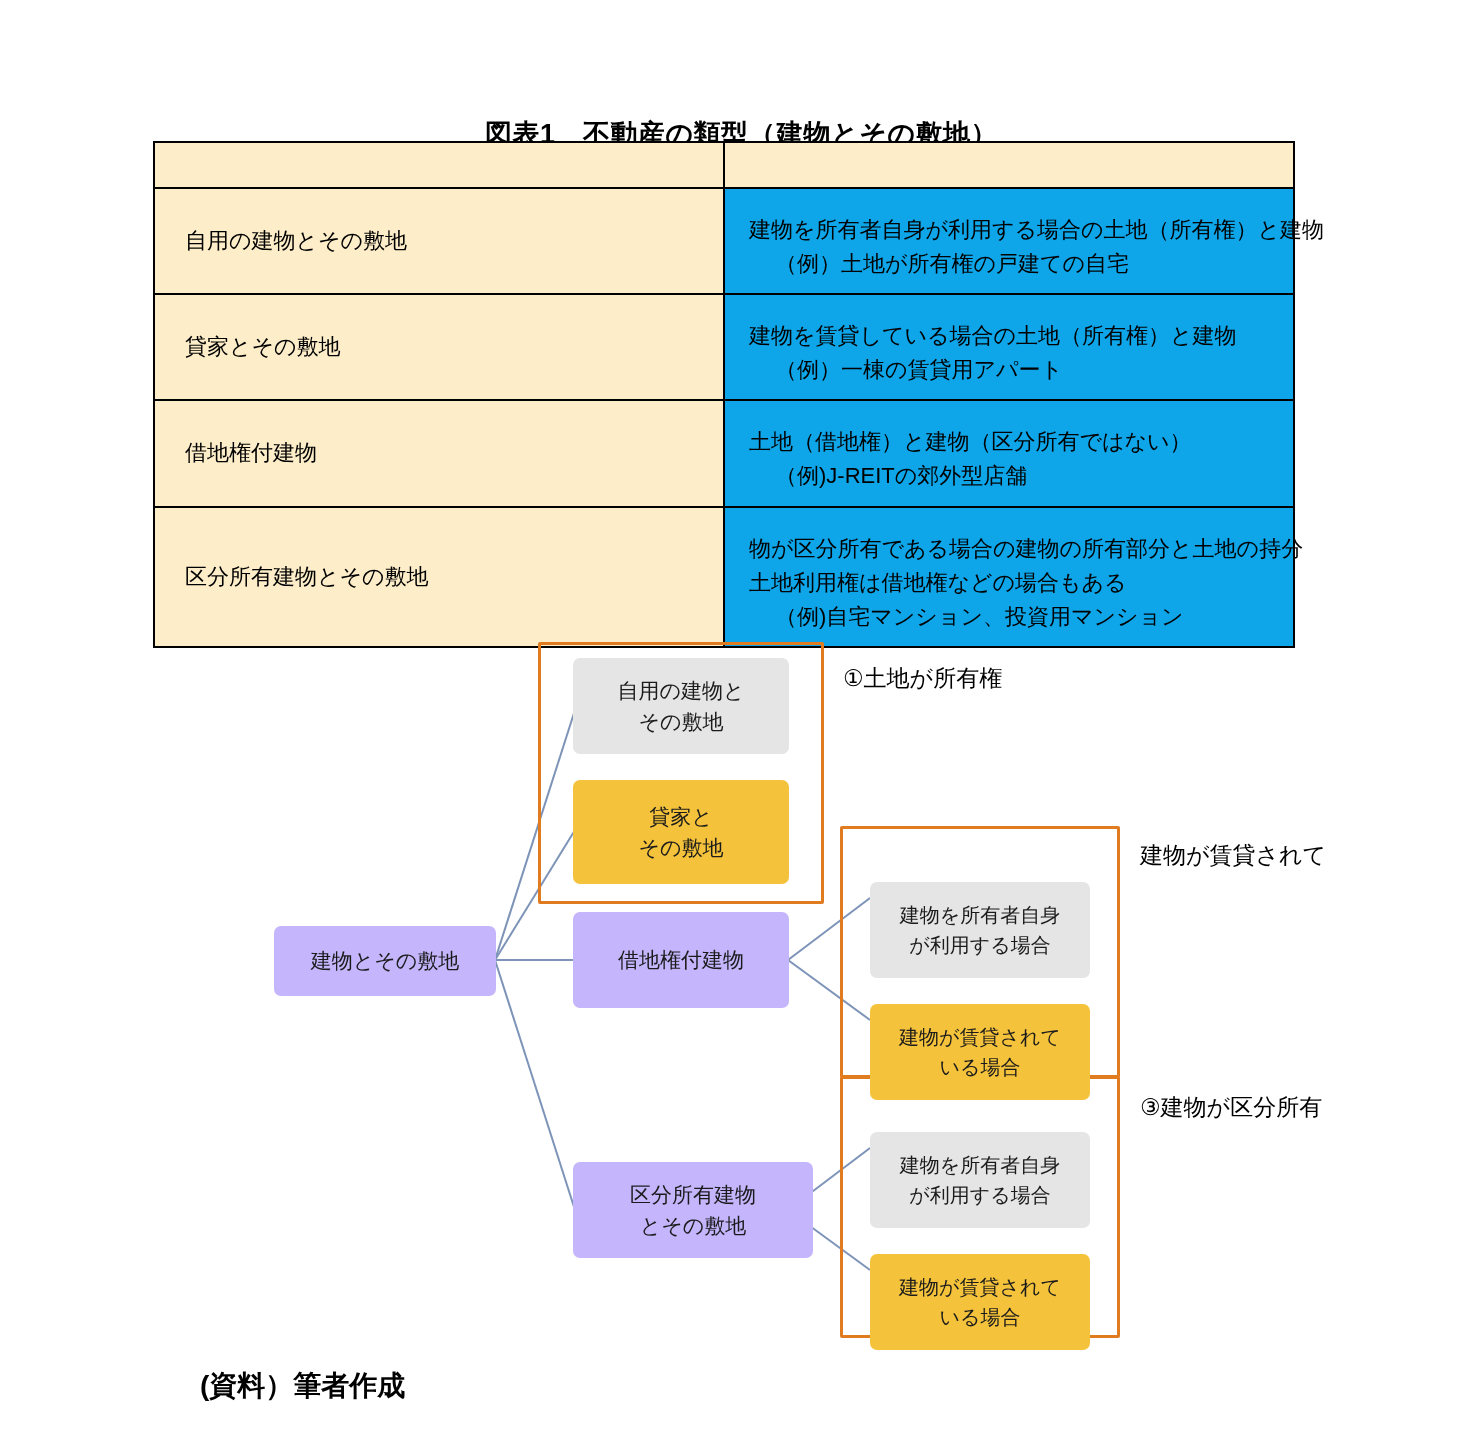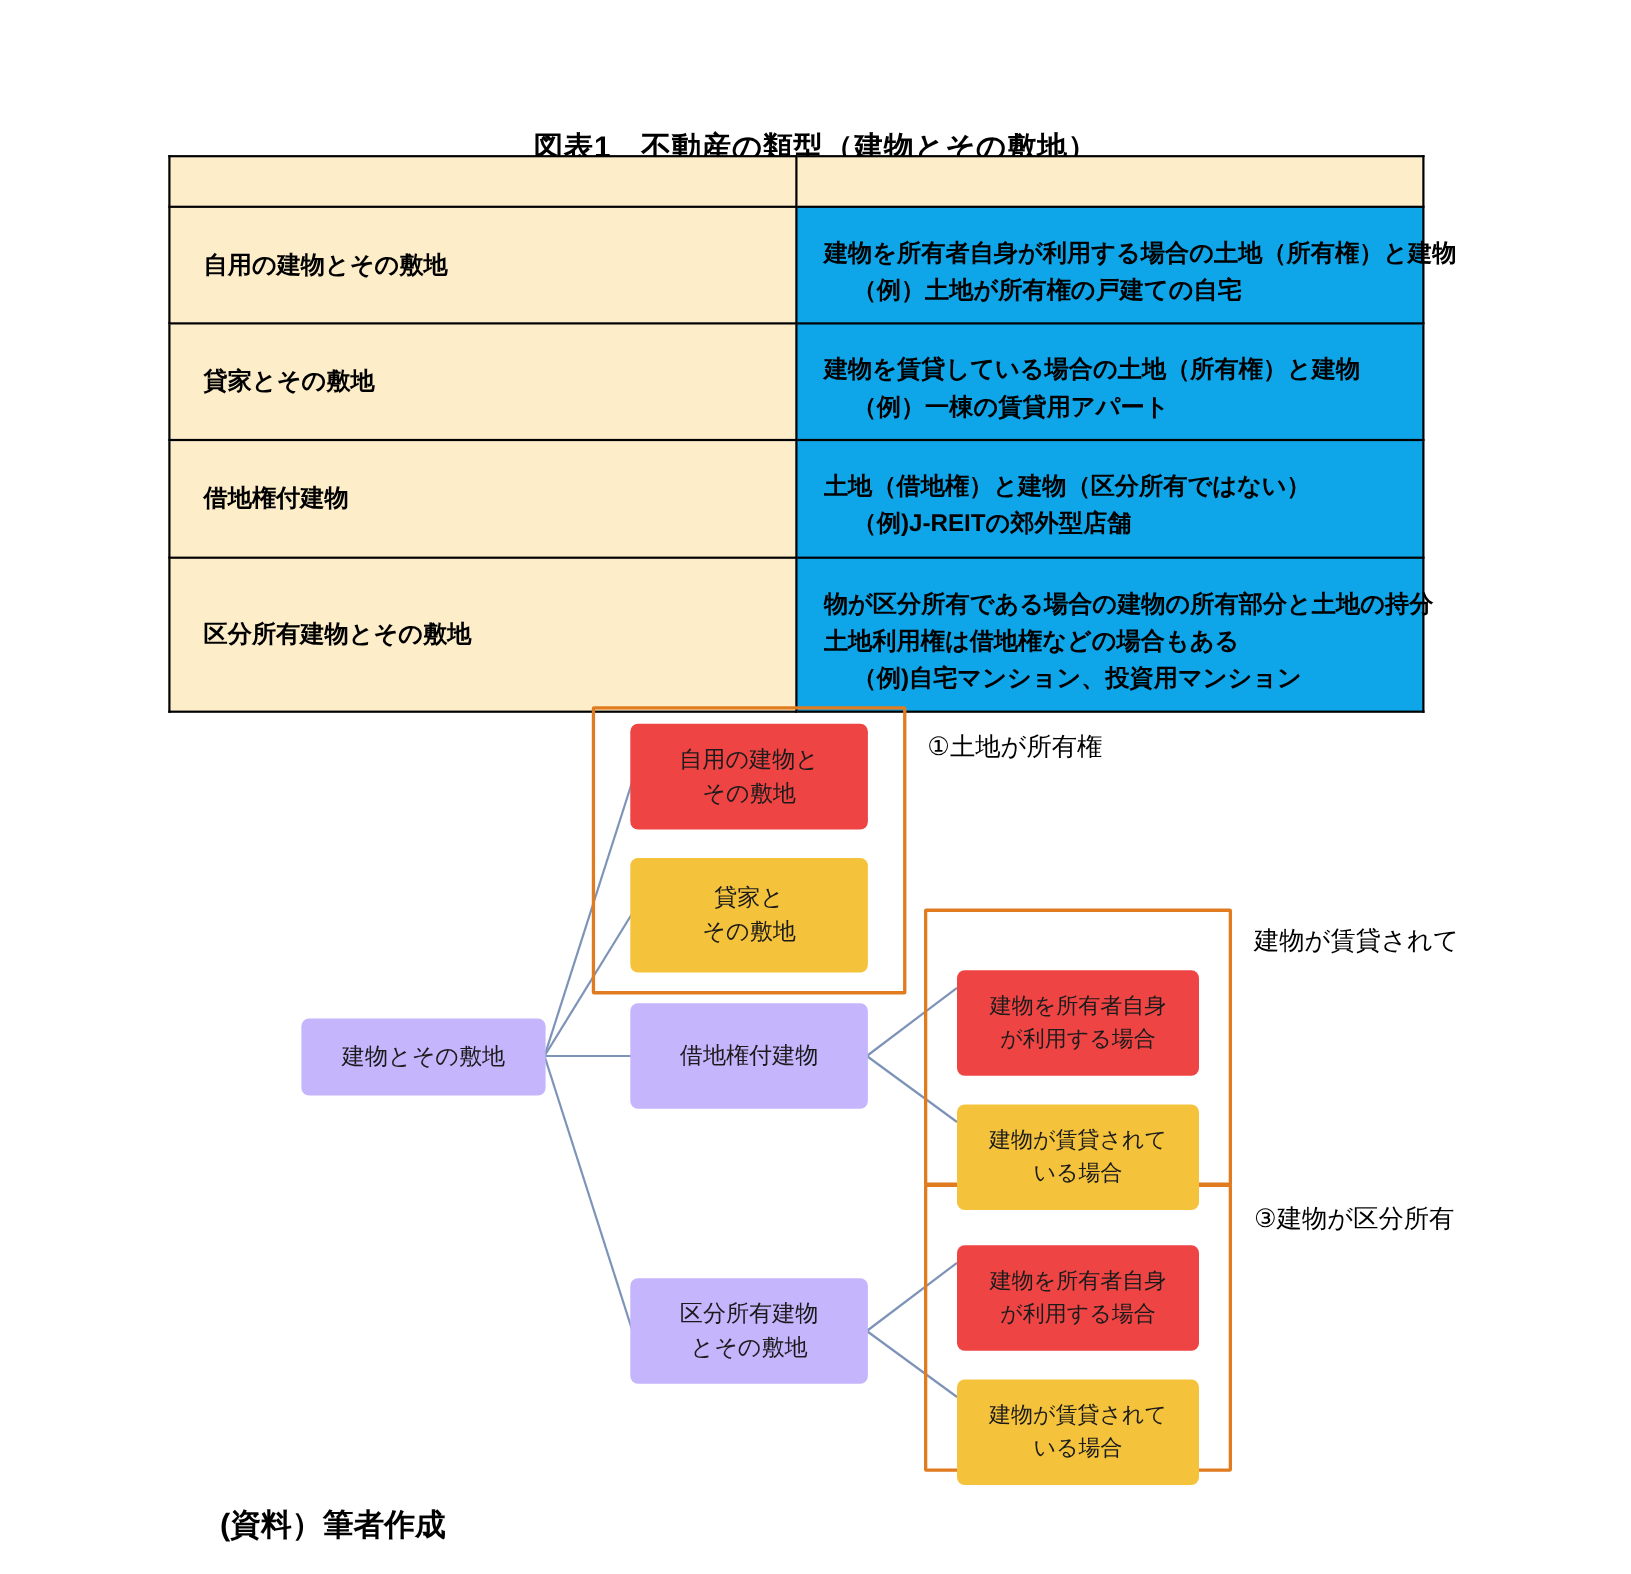--- a/index.html
+++ b/index.html
@@ -33,21 +33,20 @@
   .table-wrap {
     position: absolute;
     top: 141px;
     left: 153px;
     width: 1142px;
   }
   table.type-table {
     border-collapse: collapse;
     width: 100%;
     table-layout: fixed;
-    font-weight: bold;
   }
   table.type-table td {
     border: 2px solid #000000;
     vertical-align: middle;
     font-size: 22px;
     line-height: 1.55;
   }
   td.col-label {
     width: 360px;
     background: #fdeec9;
@@ -94,21 +93,21 @@
     justify-content: center;
     text-align: center;
     font-size: 21px;
     line-height: 1.5;
     color: #1b1b1b;
     box-sizing: border-box;
     padding: 2px 6px;
   }
   .node span { display: block; white-space: nowrap; }
   .node.blue   { background: #c4b5fd; }
-  .node.green  { background: #ef4444; }
+  .node.green  { background: #e5e5e5; }
   .node.yellow { background: #f5c33b; }
   .node.small { font-size: 20px; margin-top: 32px; }
 
   .group-box {
     position: absolute;
     border: 3px solid #e07b1f;
     box-sizing: border-box;
     border-radius: 2px;
   }
   .annot {
@@ -207,21 +206,21 @@
 
   <div class="node yellow" style="left:573px; top:150px; width:216px; height:104px;">
     <span>貸家と</span>
     <span>その敷地</span>
   </div>
 
   <div class="node blue" style="left:573px; top:282px; width:216px; height:96px;">
     <span>借地権付建物</span>
   </div>
 
-  <div class="node blue" style="left:573px; top:532px; width:216px; height:96px;">
+  <div class="node blue" style="left:573px; top:532px; width:240px; height:96px;">
     <span>区分所有建物</span>
     <span>とその敷地</span>
   </div>
 
   <div class="node green small" style="left:870px; top:220px; width:220px; height:96px;">
     <span>建物を所有者自身</span>
     <span>が利用する場合</span>
   </div>
 
   <div class="node yellow small" style="left:870px; top:342px; width:220px; height:96px;">

